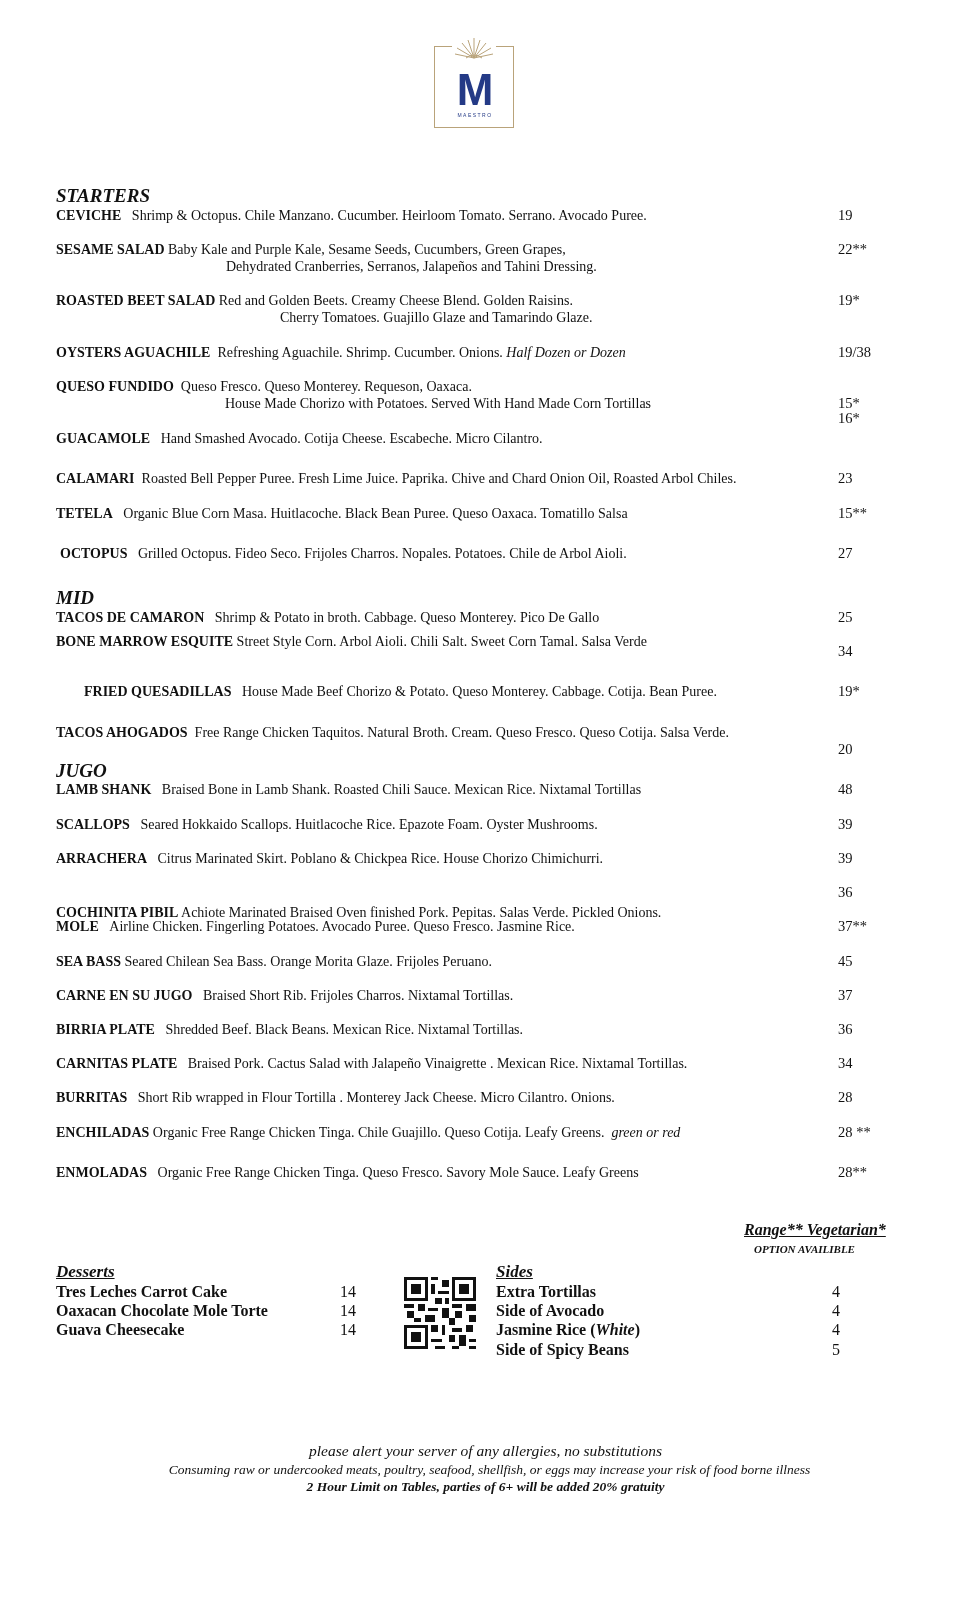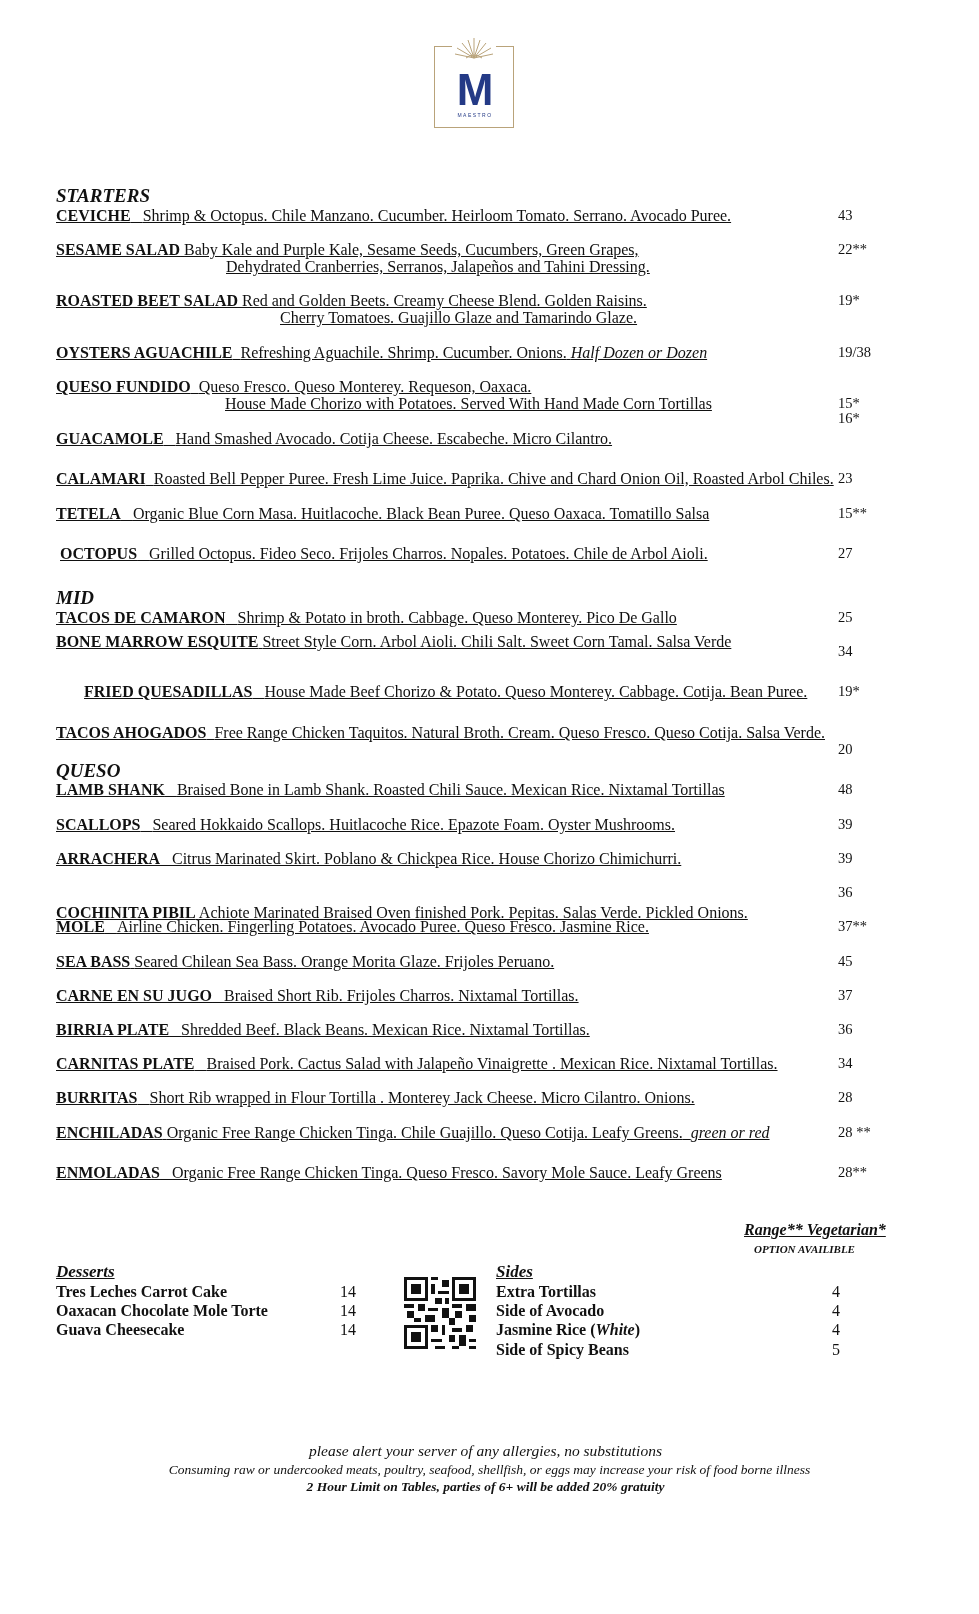--- a/index.html
+++ b/index.html
@@ -13,21 +13,21 @@
   .logo-gap { position: absolute; left: 18px; top: 8px; width: 44px; height: 10px; background: #fff; }
   .logo-agave { position: absolute; left: 18px; top: 0; width: 44px; height: 26px; }
   .logo-m { position: absolute; left: 0; top: 36px; width: 82px; text-align: center;
             font-family: "Liberation Sans", "DejaVu Sans", sans-serif; font-weight: bold;
             font-size: 44px; line-height: 40px; color: #243a86; }
   .logo-word { position: absolute; left: 0; top: 78px; width: 82px; text-align: center;
                font-family: "Liberation Sans", "DejaVu Sans", sans-serif; font-size: 5px;
                letter-spacing: 1.5px; color: #243a86; }
   
   .section-title { font-weight: bold; font-style: italic; font-size: 19px; line-height: 20px; }
-  .item { left: 56px; width: 860px; font-size: 16px; line-height: 17px; text-decoration: underline; }
+  .item { left: 56px; width: 860px; font-size: 14px; line-height: 17px; }
   .item-name { font-weight: bold; }
   .item-desc-2 { display: block; }
   .price { left: 838px; font-size: 14.5px; line-height: 17px; }
   .ital { font-style: italic; }
   
   .legend { left: 744px; top: 1221px; font-weight: bold; font-style: italic; font-size: 16px; text-decoration: underline; }
   .legend-sub { left: 754px; top: 1243px; font-weight: bold; font-style: italic; font-size: 11px; }
   
   .sub-title { font-weight: bold; font-style: italic; font-size: 17px; text-decoration: underline; line-height: 18px; }
   .list-row { font-weight: bold; font-size: 16px; line-height: 19.5px; }
@@ -57,21 +57,21 @@
   </svg>
   <div class="logo-m">M</div>
   <div class="logo-word">MAESTRO</div>
 </div>
 
 <div class="abs section-title" style="left:56px;top:186px;">STARTERS</div>
 
 <div class="abs item" style="top:207px;">
   <span class="item-name">CEVICHE</span>&nbsp;&nbsp;&nbsp;<span>Shrimp &amp; Octopus. Chile Manzano. Cucumber. Heirloom Tomato. Serrano. Avocado Puree.</span>
 </div>
-<div class="abs price" style="top:207px;">43</div>
+<div class="abs price" style="top:207px;">19</div>
 
 <div class="abs item" style="top:241px;">
   <span class="item-name">SESAME SALAD</span> <span>Baby Kale and Purple Kale, Sesame Seeds, Cucumbers, Green Grapes,</span>
   <span class="item-desc-2" style="padding-left:170px;">Dehydrated Cranberries, Serranos, Jalapeños and Tahini Dressing.</span>
 </div>
 <div class="abs price" style="top:241px;">22**</div>
 
 <div class="abs item" style="top:292px;">
   <span class="item-name">ROASTED BEET SALAD</span> <span>Red and Golden Beets. Creamy Cheese Blend. Golden Raisins.</span>
   <span class="item-desc-2" style="padding-left:224px;">Cherry Tomatoes. Guajillo Glaze and Tamarindo Glaze.</span>
@@ -124,21 +124,21 @@
 <div class="abs item" style="top:683px;margin-left:28px;">
   <span class="item-name">FRIED QUESADILLAS</span>&nbsp;&nbsp;&nbsp;<span>House Made Beef Chorizo &amp; Potato. Queso Monterey. Cabbage. Cotija. Bean Puree.</span>
 </div>
 <div class="abs price" style="top:683px;">19*</div>
 
 <div class="abs item" style="top:724px;">
   <span class="item-name">TACOS AHOGADOS</span>&nbsp;&nbsp;<span>Free Range Chicken Taquitos. Natural Broth. Cream. Queso Fresco. Queso Cotija. Salsa Verde.</span>
 </div>
 <div class="abs price" style="top:741px;">20</div>
 
-<div class="abs section-title" style="left:56px;top:761px;">QUESO</div>
+<div class="abs section-title" style="left:56px;top:761px;">JUGO</div>
 
 <div class="abs item" style="top:781px;">
   <span class="item-name">LAMB SHANK</span>&nbsp;&nbsp;&nbsp;<span>Braised Bone in Lamb Shank. Roasted Chili Sauce. Mexican Rice. Nixtamal Tortillas</span>
 </div>
 <div class="abs price" style="top:781px;">48</div>
 
 <div class="abs item" style="top:816px;">
   <span class="item-name">SCALLOPS</span>&nbsp;&nbsp;&nbsp;<span>Seared Hokkaido Scallops. Huitlacoche Rice. Epazote Foam. Oyster Mushrooms.</span>
 </div>
 <div class="abs price" style="top:816px;">39</div>

